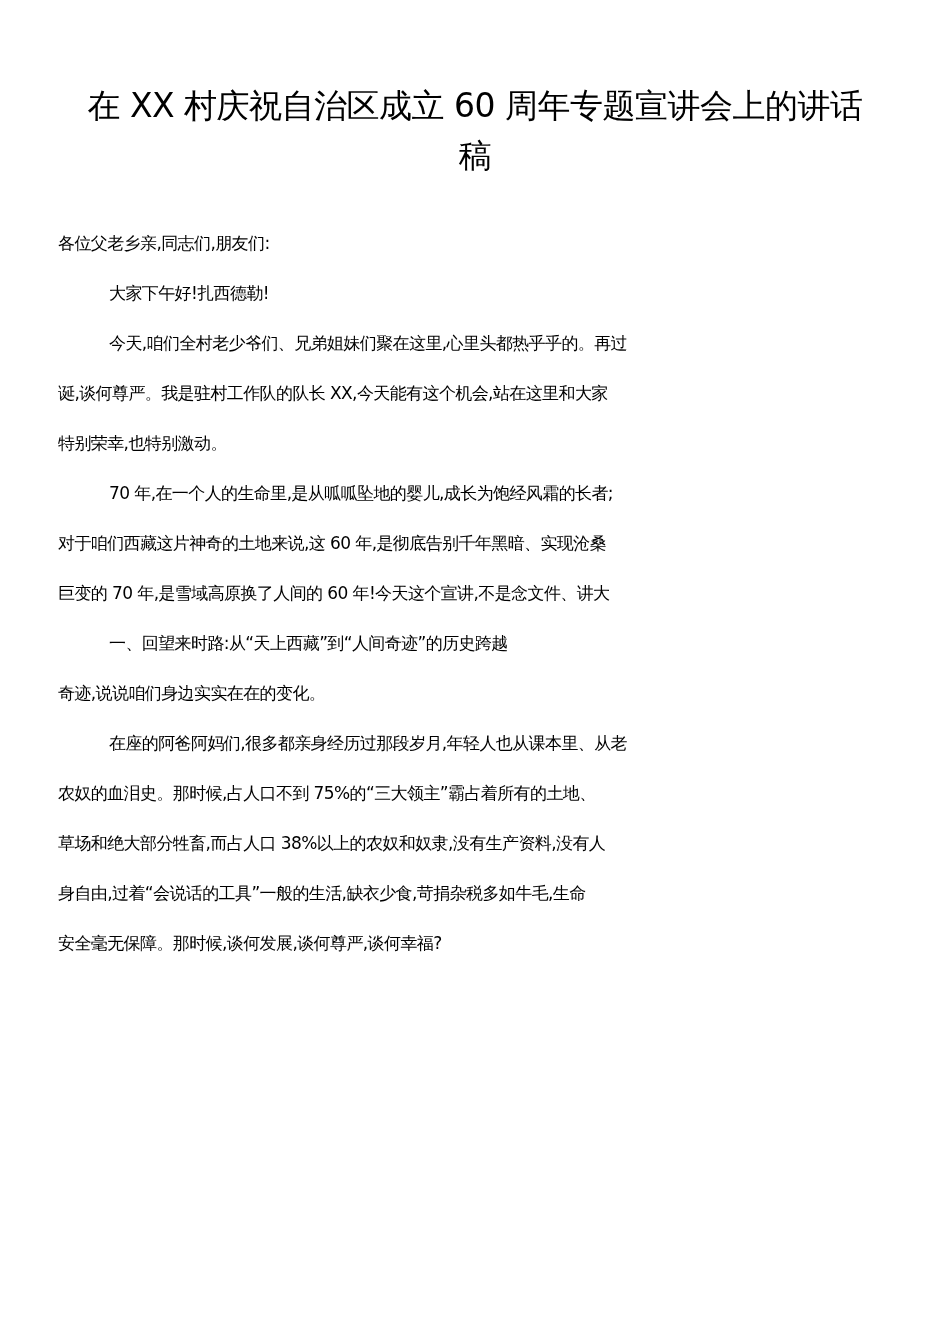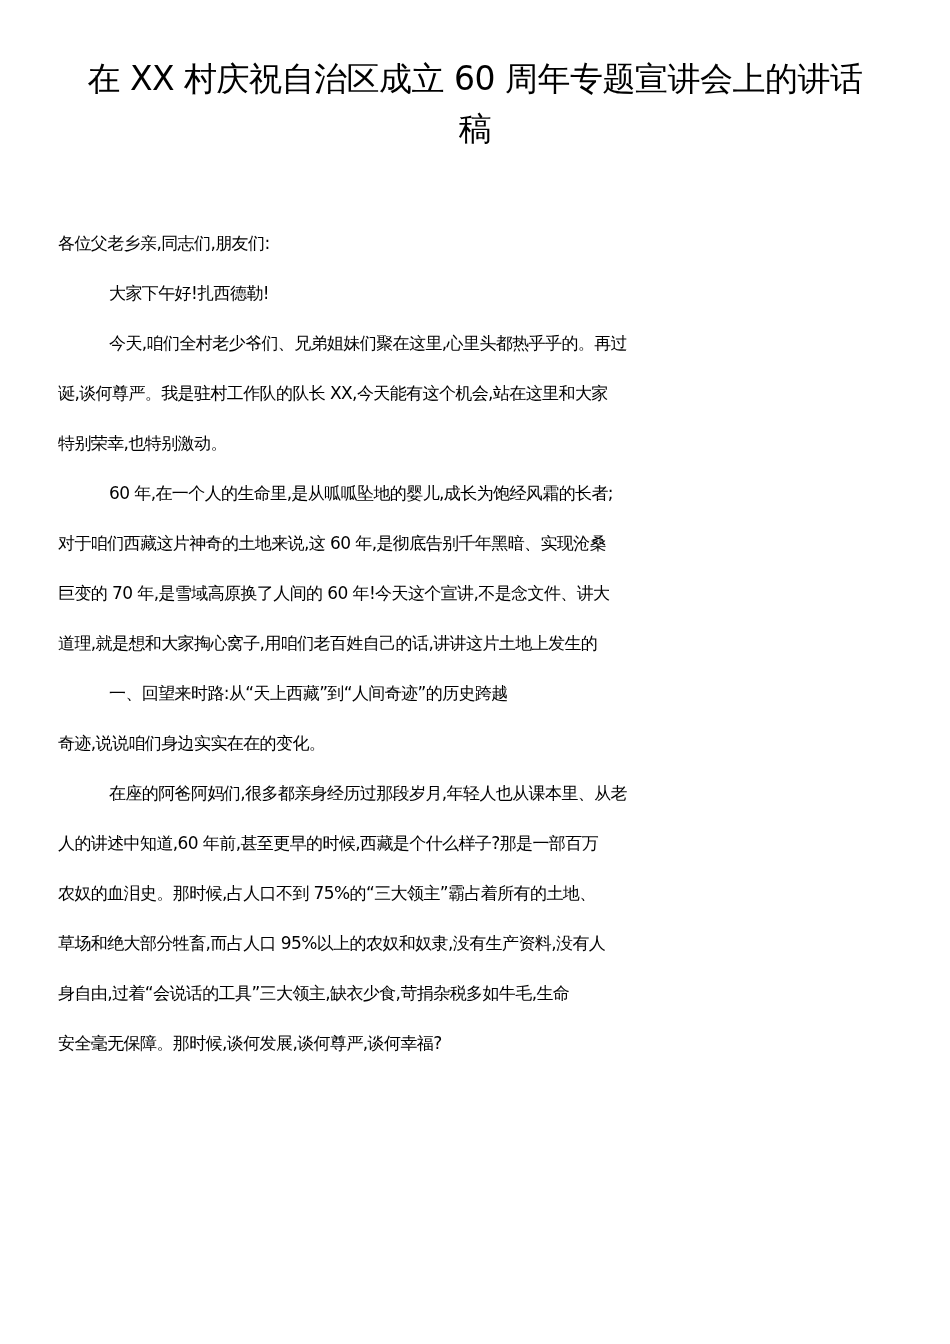--- a/index.html
+++ b/index.html
@@ -19,21 +19,21 @@
     position: absolute;
     left: 0;
     top: 0;
     width: 950px;
     height: 1344px;
     background: #ffffff;
   }
   .title {
     position: absolute;
     left: 40px;
-    top: 54px;
+    top: 81px;
     width: 870px;
     text-align: center;
     font-size: 33px;
     line-height: 50px;
     letter-spacing: -0.5px;
   }
   .body-text {
     position: absolute;
     left: 58px;
     top: 218px;
@@ -60,27 +60,25 @@
     <span class="line">在 XX 村庆祝自治区成立 60 周年专题宣讲会上的讲话</span>
     <span class="line">稿</span>
   </div>
 
   <div class="body-text">
     <span class="line">各位父老乡亲,同志们,朋友们:</span>
     <span class="line indent">大家下午好!扎西德勒!</span>
     <span class="line indent">今天,咱们全村老少爷们、兄弟姐妹们聚在这里,心里头都热乎乎的。再过</span>
     <span class="line">诞,谈何尊严。我是驻村工作队的队长 XX,今天能有这个机会,站在这里和大家</span>
     <span class="line">特别荣幸,也特别激动。</span>
-    <span class="line indent">60 年,在一个人的生命里,是从呱呱坠地的婴儿,成长为饱经风霜的长者;</span>
+    <span class="line indent">70 年,在一个人的生命里,是从呱呱坠地的婴儿,成长为饱经风霜的长者;</span>
     <span class="line">对于咱们西藏这片神奇的土地来说,这 60 年,是彻底告别千年黑暗、实现沧桑</span>
     <span class="line">巨变的 70 年,是雪域高原换了人间的 60 年!今天这个宣讲,不是念文件、讲大</span>
-    <span class="line">道理,就是想和大家掏心窝子,用咱们老百姓自己的话,讲讲这片土地上发生的</span>
     <span class="line indent">一、回望来时路:从“天上西藏”到“人间奇迹”的历史跨越</span>
     <span class="line">奇迹,说说咱们身边实实在在的变化。</span>
     <span class="line indent">在座的阿爸阿妈们,很多都亲身经历过那段岁月,年轻人也从课本里、从老</span>
-    <span class="line">人的讲述中知道,60 年前,甚至更早的时候,西藏是个什么样子?那是一部百万</span>
     <span class="line">农奴的血泪史。那时候,占人口不到 75%的“三大领主”霸占着所有的土地、</span>
-    <span class="line">草场和绝大部分牲畜,而占人口 95%以上的农奴和奴隶,没有生产资料,没有人</span>
-    <span class="line">身自由,过着“会说话的工具”三大领主,缺衣少食,苛捐杂税多如牛毛,生命</span>
+    <span class="line">草场和绝大部分牲畜,而占人口 38%以上的农奴和奴隶,没有生产资料,没有人</span>
+    <span class="line">身自由,过着“会说话的工具”一般的生活,缺衣少食,苛捐杂税多如牛毛,生命</span>
     <span class="line">安全毫无保障。那时候,谈何发展,谈何尊严,谈何幸福?</span>
   </div>
 
 </div>
 
 </body></html>

